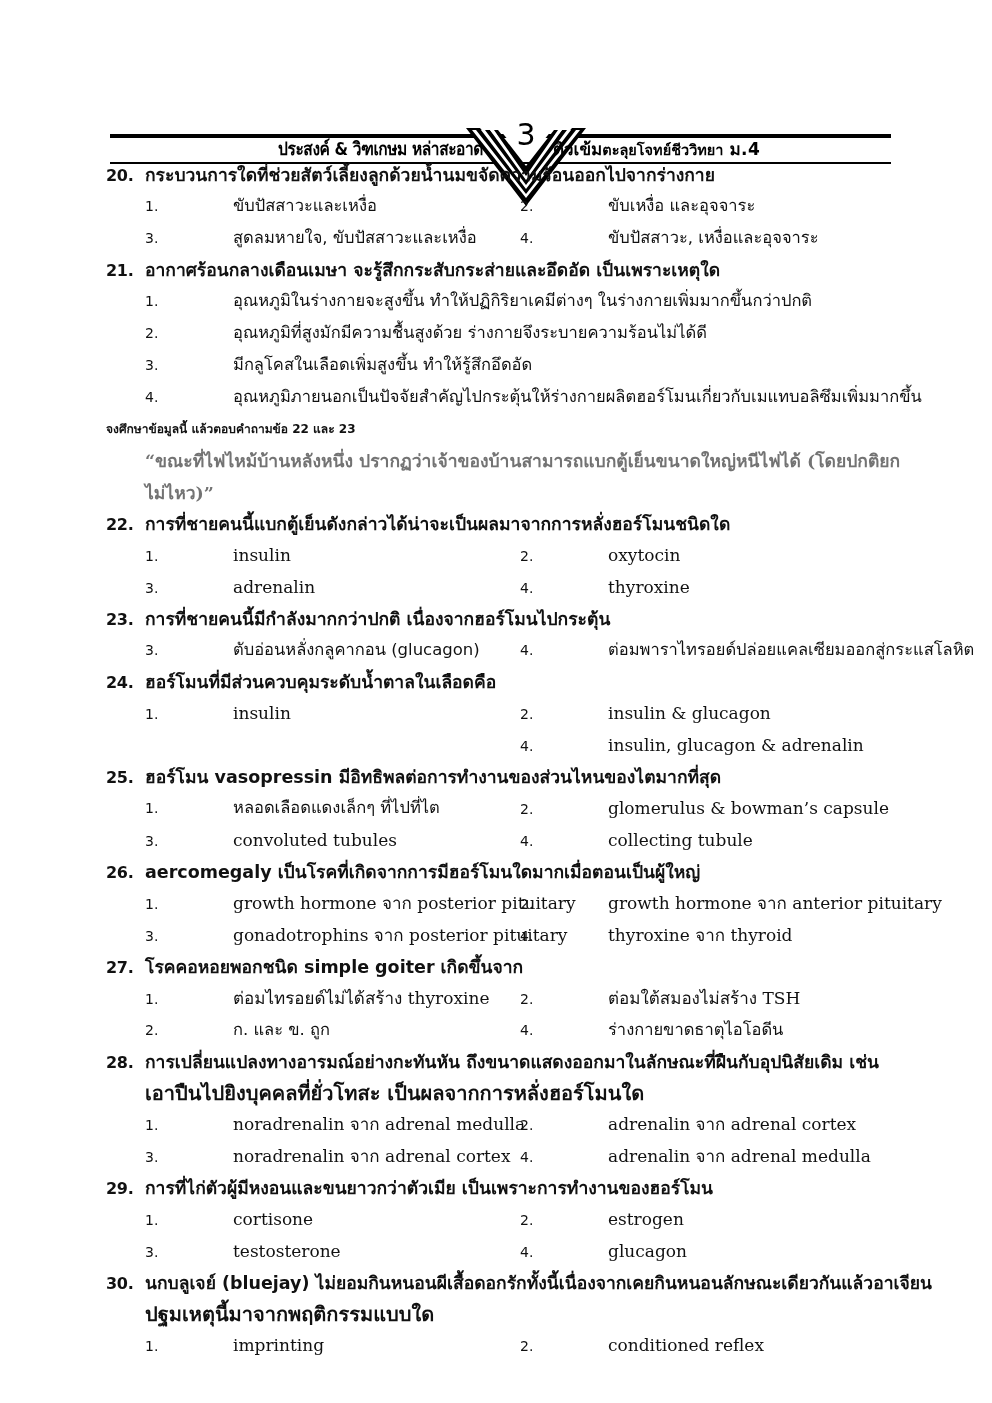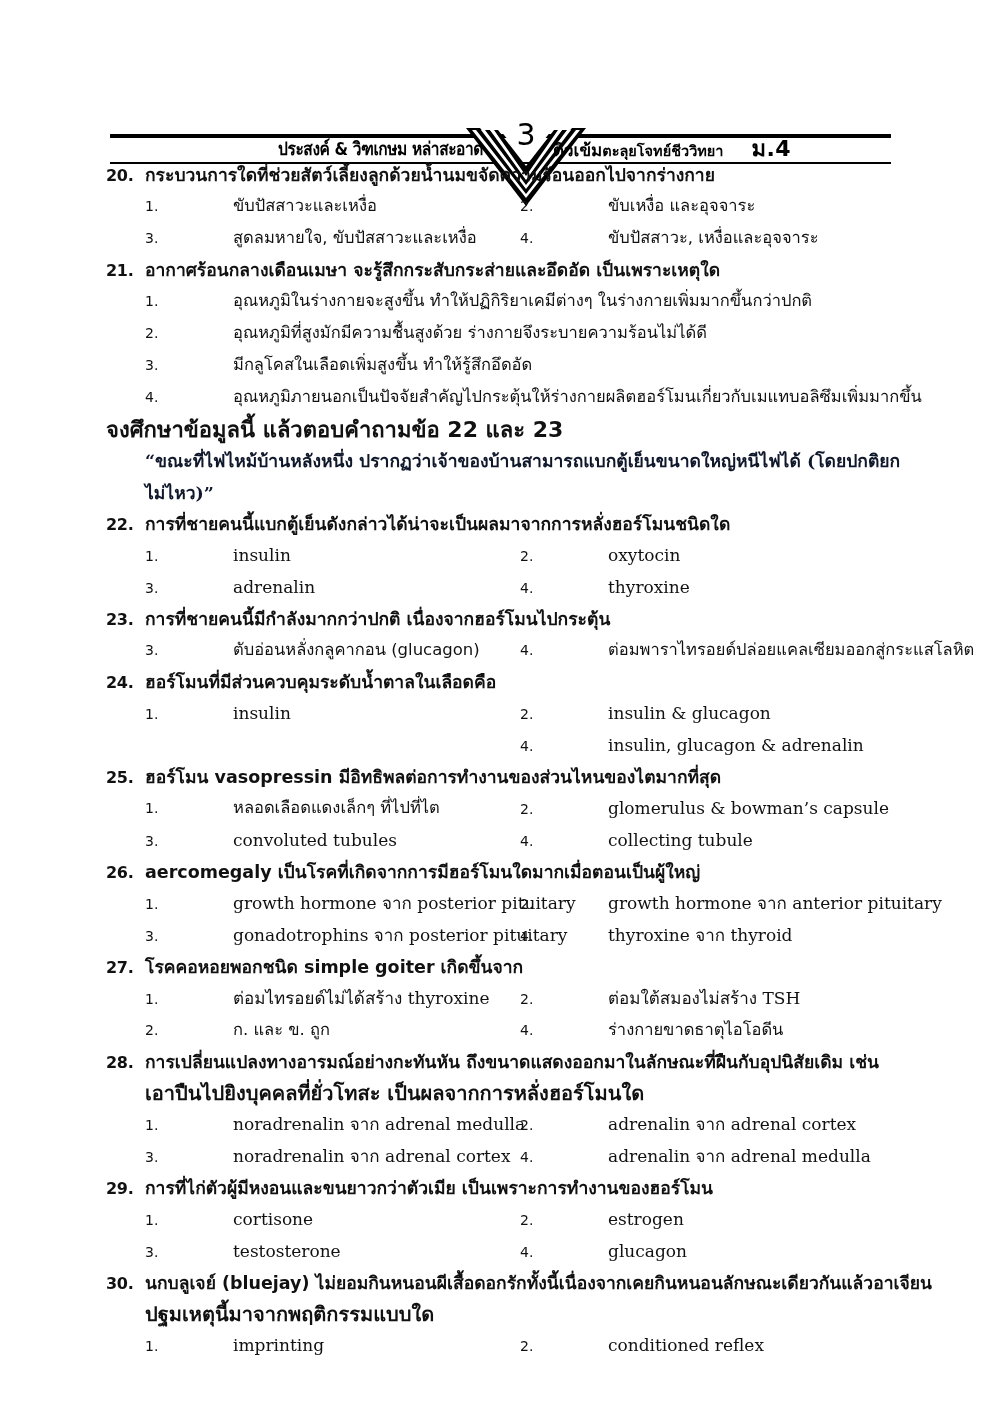--- a/index.html
+++ b/index.html
@@ -63,23 +63,22 @@
     font-weight: bold;
     font-size: 17px;
     line-height: 26px;
     color: #000;
     white-space: nowrap;
   }
   .hdr-right .small {
     font-size: 14.5px;
   }
   .hdr-right .mlevel {
-    font-size: 22px;
+    font-size: 17px;
     letter-spacing: 0.5px;
-    margin-left: 22px;
   }
 
   
   #chevron {
     position: absolute;
     left: 466px;
     top: 62px;
     width: 120px;
     height: 86px;
   }
@@ -176,31 +175,31 @@
   }
   .opt .otext.mixed {
     font-family: "DejaVu Serif", "Liberation Serif", serif;
     font-size: 17px;
   }
 
   
   .instruction {
     padding-left: 106px;
     font-weight: bold;
-    font-size: 22px;
+    font-size: 12px;
     line-height: 31px;
     color: #111;
   }
   .passage {
     padding-left: 145px;
     padding-right: 64px;
     font-weight: bold;
     font-size: 17.5px;
     line-height: 32px;
-    color: #0f172a;
+    color: #737373;
     font-family: "DejaVu Serif", "Liberation Serif", serif;
   }
 </style>
 </head>
 <body>
 
 <div id="page">
 
   <div id="header">
     <div class="rule rule-thick"></div>

